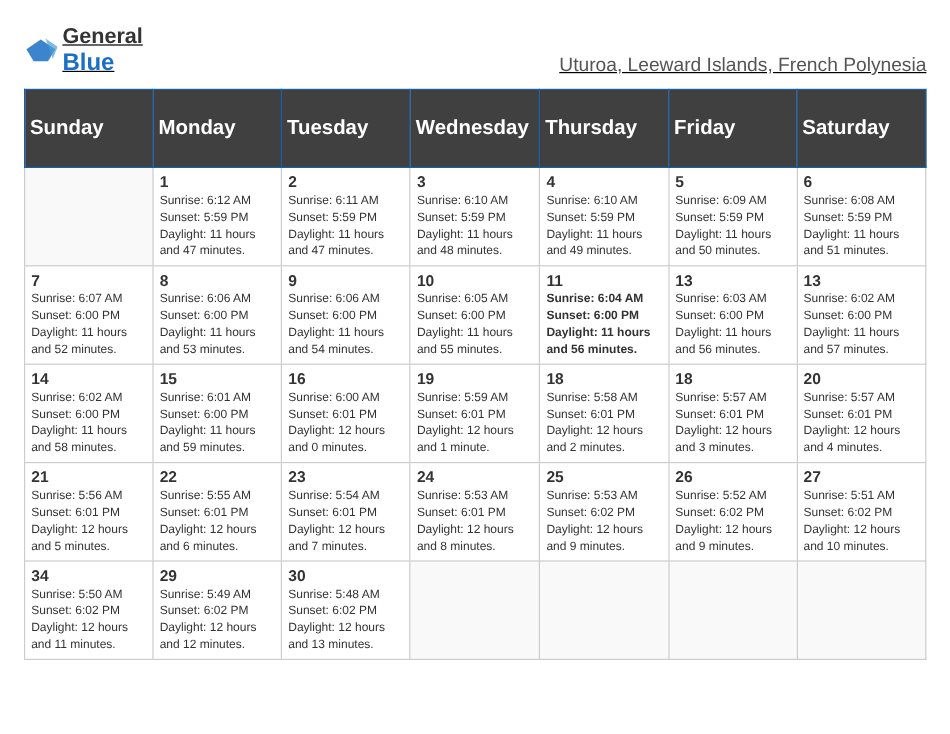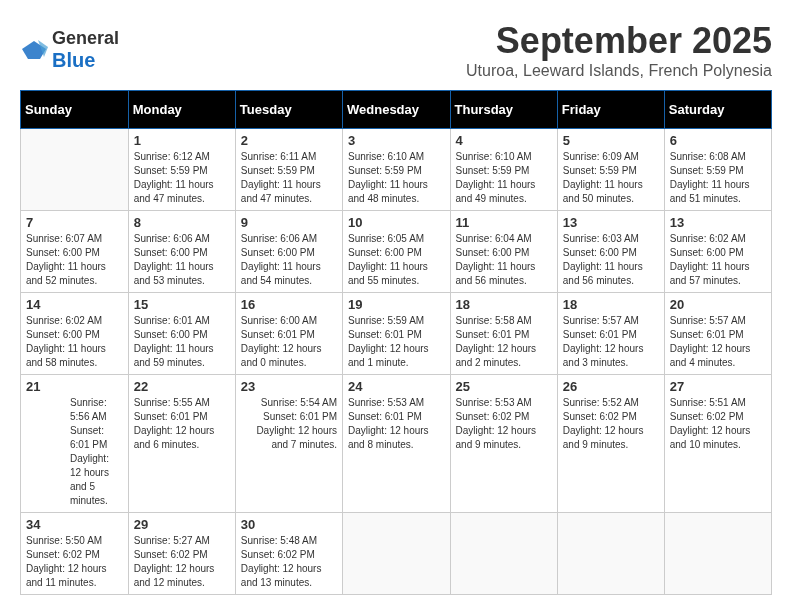--- a/index.html
+++ b/index.html
@@ -6,22 +6,23 @@
     body {
       font-family: Arial, sans-serif;
       background: #fff;
       width: 792px;
       min-height: 612px;
       padding: 20px;
     }
     .header {
       display: flex;
       justify-content: space-between;
-      align-items: center;
+      align-items: flex-end;
       margin-bottom: 10px;
+      text-decoration: underline;
     }
     .logo {
       display: flex;
       align-items: center;
       gap: 4px;
     }
     .logo-text-general {
       font-size: 18px;
       font-weight: bold;
       color: #333;
@@ -47,24 +48,24 @@
       font-size: 16px;
       color: #555;
       margin-top: 0;
     }
     .calendar {
       width: 100%;
       border-collapse: collapse;
       border: 1px solid #ccc;
     }
     .calendar th {
-      background: #000000;
+      background: #404040;
       color: #fff;
-      padding: 11px 4px;
-      font-size: 13px;
+      padding: 22px 4px;
+      font-size: 17px;
       text-align: left;
       border: 1px solid #1560a8;
     }
     .calendar td {
       vertical-align: top;
       border: 1px solid #ccc;
       padding: 4px 5px;
       width: 108px;
       min-height: 80px;
       font-size: 10.5px;
@@ -94,21 +95,20 @@
     <svg class="logo-icon" viewBox="0 0 28 22" xmlns="http://www.w3.org/2000/svg">
       <polygon points="14,2 26,10 20,20 8,20 2,10" fill="#1a6fc4" opacity="0.85"></polygon>
       <polygon points="18,1 28,8 24,18" fill="#4a9fd4" opacity="0.7"></polygon>
     </svg>
     <div>
       <span class="logo-text-general">General</span><br>
       <span class="logo-text-blue">Blue</span>
     </div>
   </div>
   <div class="title-block">
-    <div class="month-title">September 2025</div>
     <div class="location-title">Uturoa, Leeward Islands, French Polynesia</div>
   </div>
 </div>
 
 <table class="calendar">
   <thead>
     <tr>
     <th>Sunday</th>
         <th>Monday</th>
         <th>Tuesday</th>
@@ -188,21 +188,21 @@
         </td>
         <td>
           <span class="day-num">10</span>
           <div class="day-info" style="white-space: pre-line;">Sunrise: 6:05 AM
 Sunset: 6:00 PM
 Daylight: 11 hours
 and 55 minutes.</div>
         </td>
         <td>
           <span class="day-num">11</span>
-          <div class="day-info" style="white-space: pre-line;">Sunrise: 6:04 AM
+          <div class="day-info" style="white-space: pre-line; font-weight: bold;">Sunrise: 6:04 AM
 Sunset: 6:00 PM
 Daylight: 11 hours
 and 56 minutes.</div>
         </td>
         <td>
           <span class="day-num">13</span>
           <div class="day-info" style="white-space: pre-line;">Sunrise: 6:03 AM
 Sunset: 6:00 PM
 Daylight: 11 hours
 and 56 minutes.</div>
@@ -262,35 +262,35 @@
           <span class="day-num">20</span>
           <div class="day-info" style="white-space: pre-line;">Sunrise: 5:57 AM
 Sunset: 6:01 PM
 Daylight: 12 hours
 and 4 minutes.</div>
         </td>
       </tr>
       <tr>
         <td>
           <span class="day-num">21</span>
-          <div class="day-info" style="white-space: pre-line; margin-left: 44px;">Sunrise: 5:56 AM
+          <div class="day-info" style="white-space: pre-line;">Sunrise: 5:56 AM
 Sunset: 6:01 PM
 Daylight: 12 hours
 and 5 minutes.</div>
         </td>
         <td>
           <span class="day-num">22</span>
           <div class="day-info" style="white-space: pre-line;">Sunrise: 5:55 AM
 Sunset: 6:01 PM
 Daylight: 12 hours
 and 6 minutes.</div>
         </td>
         <td>
           <span class="day-num">23</span>
-          <div class="day-info" style="white-space: pre-line; text-align: right;">Sunrise: 5:54 AM
+          <div class="day-info" style="white-space: pre-line;">Sunrise: 5:54 AM
 Sunset: 6:01 PM
 Daylight: 12 hours
 and 7 minutes.</div>
         </td>
         <td>
           <span class="day-num">24</span>
           <div class="day-info" style="white-space: pre-line;">Sunrise: 5:53 AM
 Sunset: 6:01 PM
 Daylight: 12 hours
 and 8 minutes.</div>
@@ -320,21 +320,21 @@
       <tr>
         <td>
           <span class="day-num">34</span>
           <div class="day-info" style="white-space: pre-line;">Sunrise: 5:50 AM
 Sunset: 6:02 PM
 Daylight: 12 hours
 and 11 minutes.</div>
         </td>
         <td>
           <span class="day-num">29</span>
-          <div class="day-info" style="white-space: pre-line;">Sunrise: 5:27 AM
+          <div class="day-info" style="white-space: pre-line;">Sunrise: 5:49 AM
 Sunset: 6:02 PM
 Daylight: 12 hours
 and 12 minutes.</div>
         </td>
         <td>
           <span class="day-num">30</span>
           <div class="day-info" style="white-space: pre-line;">Sunrise: 5:48 AM
 Sunset: 6:02 PM
 Daylight: 12 hours
 and 13 minutes.</div>

